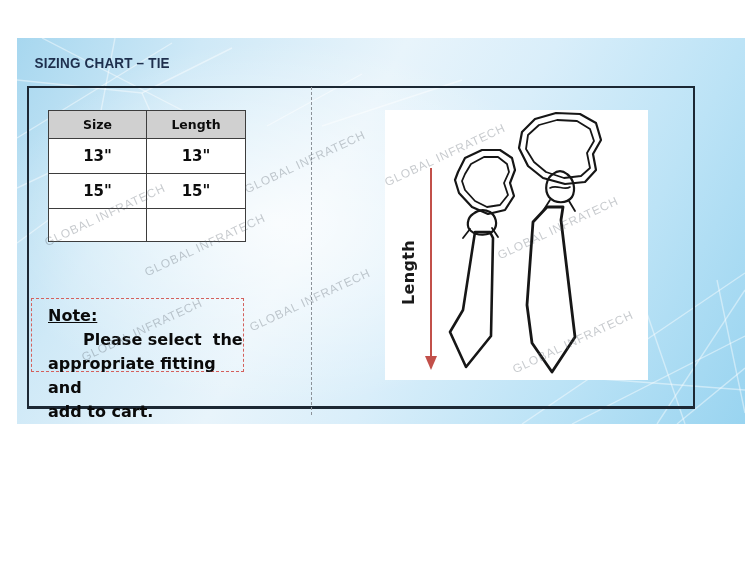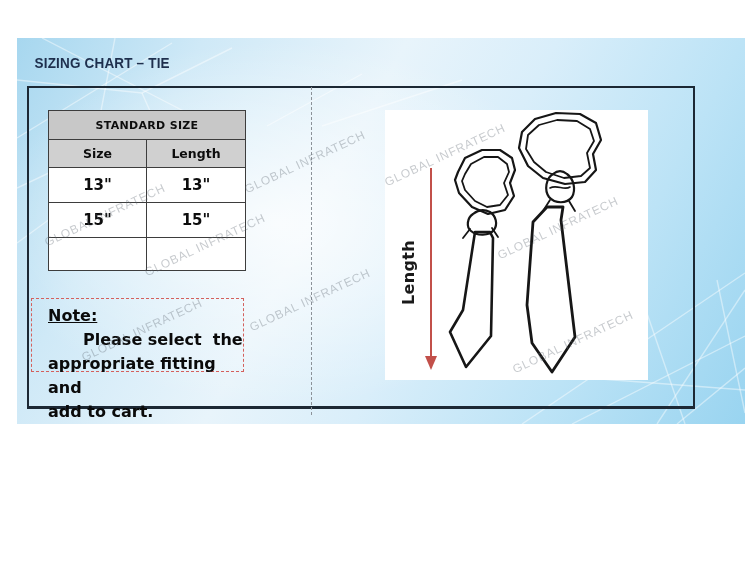--- a/index.html
+++ b/index.html
@@ -94,23 +94,20 @@
 
   <div class="frame"></div>
   <div class="divider"></div>
 
   <table class="size-table">
     <colgroup>
         <col style="width:98px">
         <col style="width:99px">
       </colgroup>
     <thead>
-      <tr class="t-title">
-        <th colspan="2">STANDARD SIZE</th>
-      </tr>
       <tr class="t-cols">
         <th>Size</th>
         <th>Length</th>
       </tr>
     </thead>
     <tbody>
       <tr class="t-row">
         <td>13"</td>
         <td>13"</td>
       </tr>

